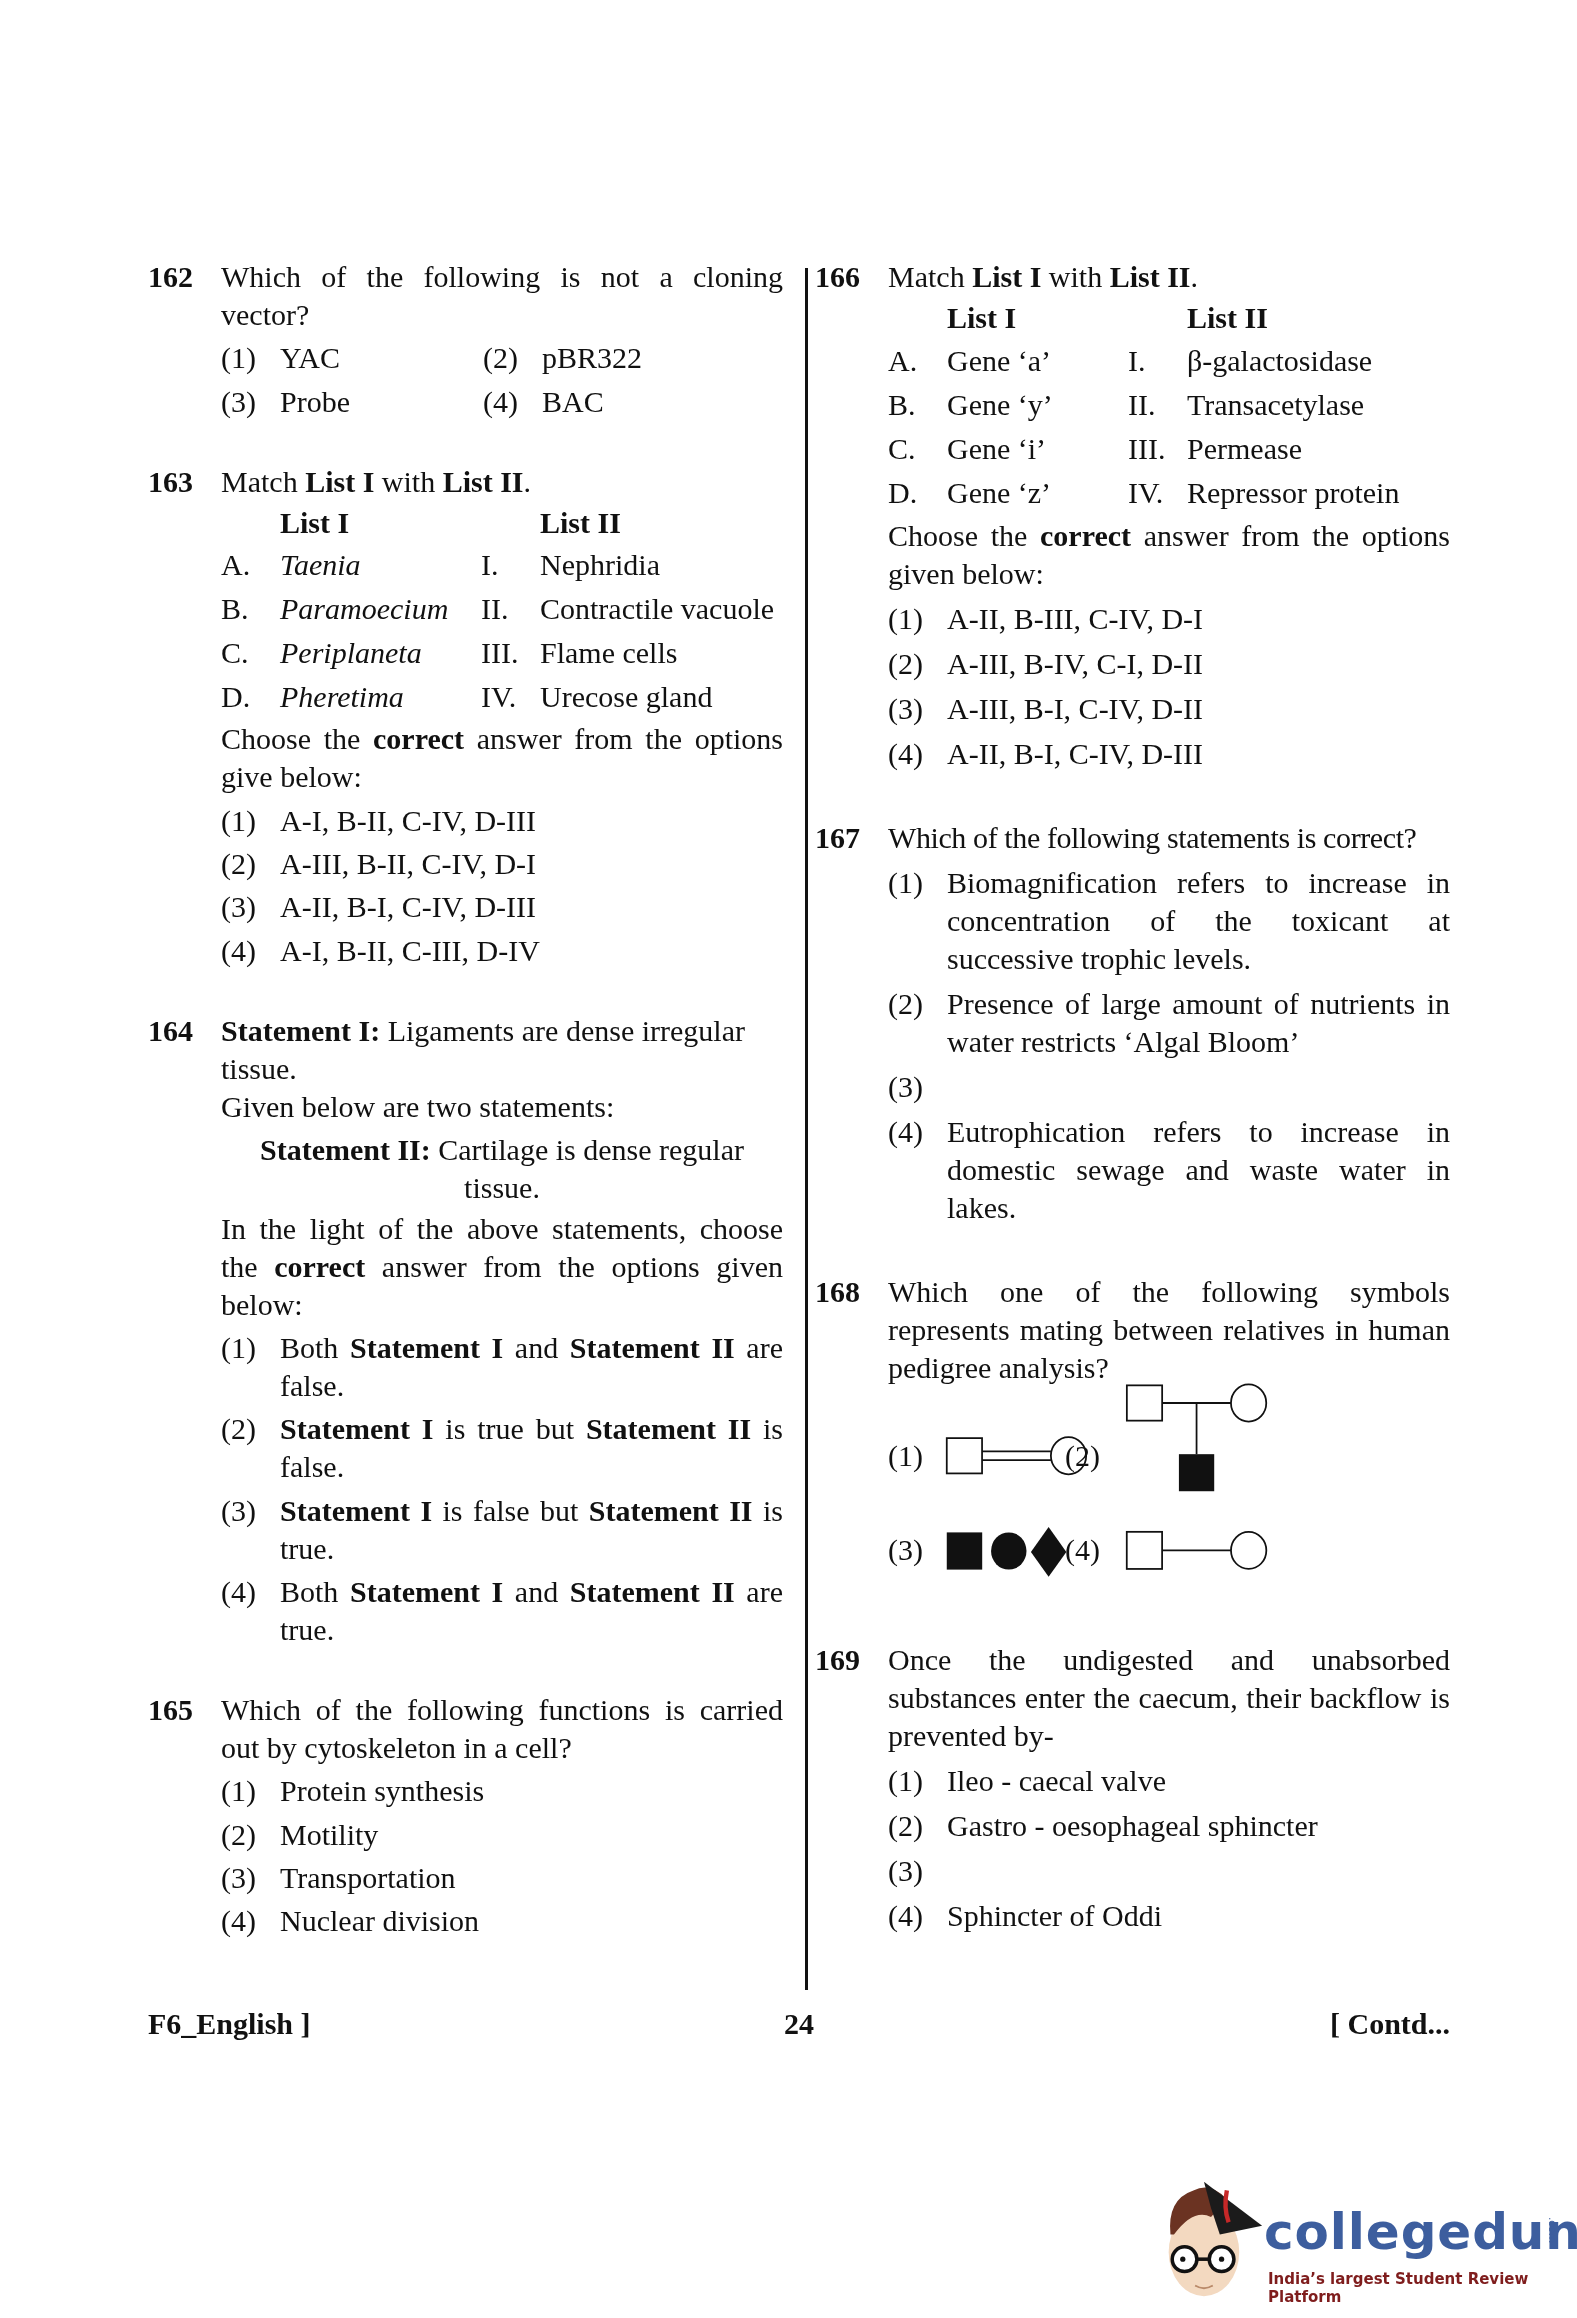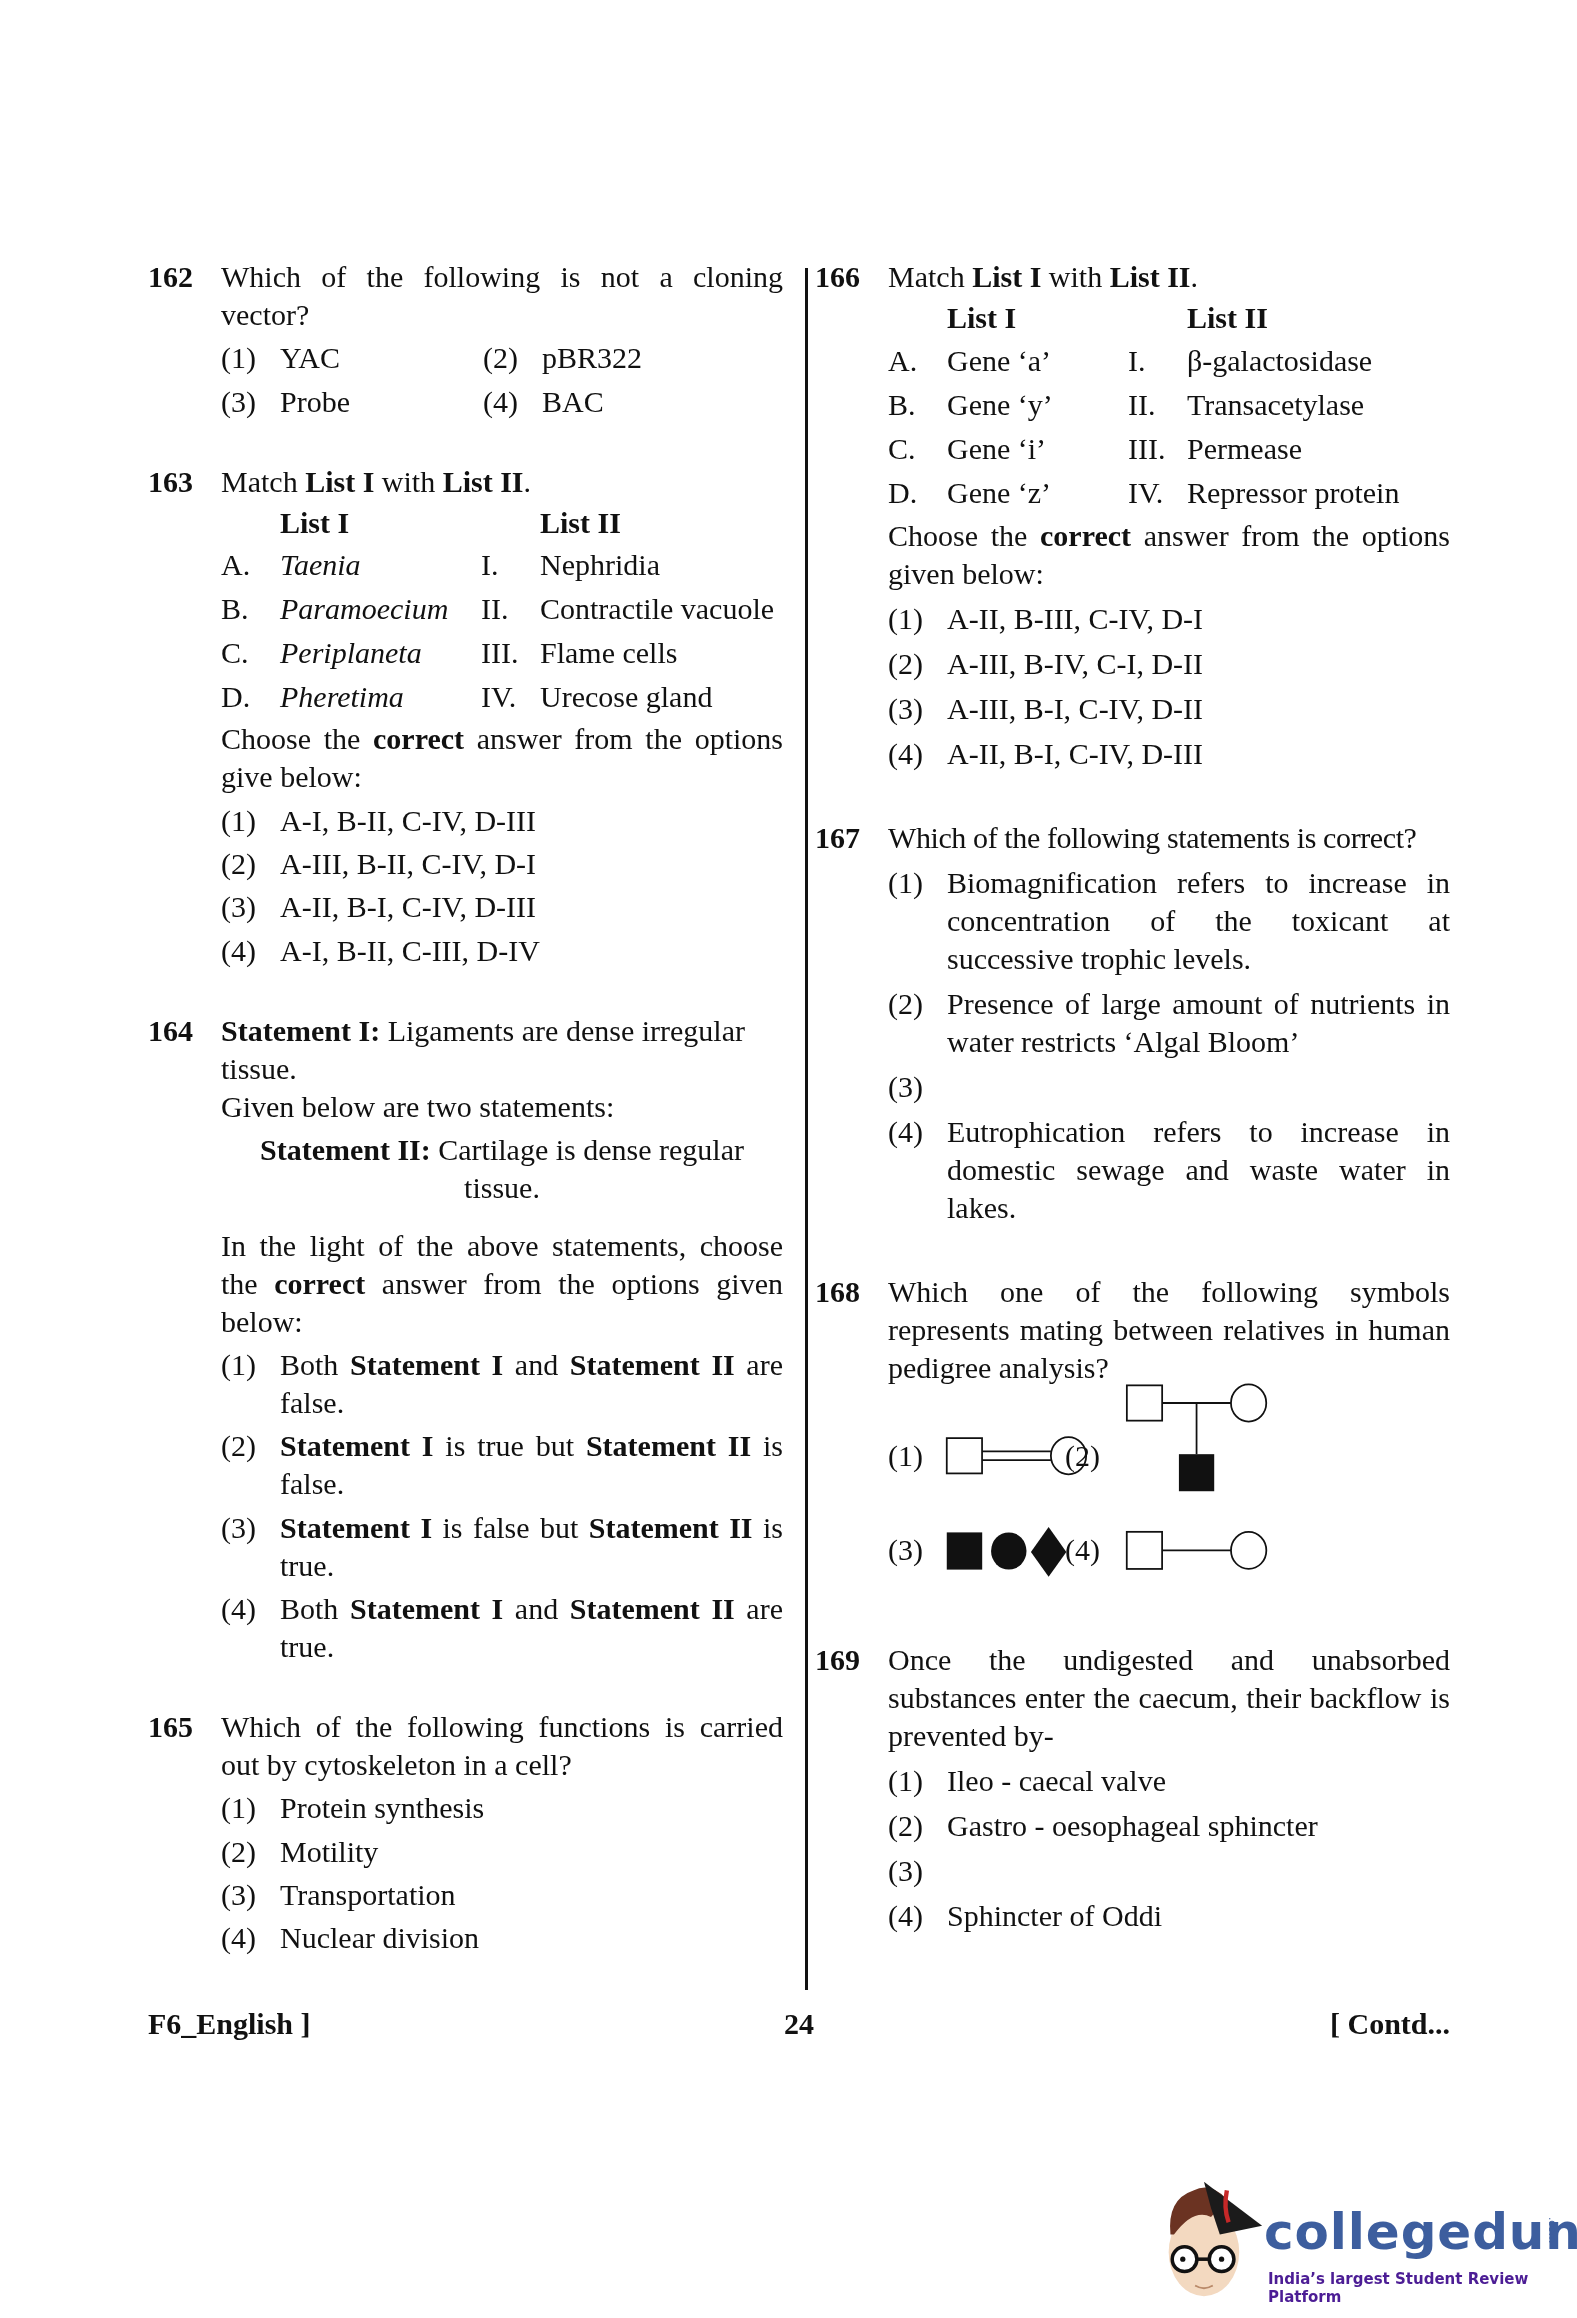--- a/index.html
+++ b/index.html
@@ -27,21 +27,21 @@
   .it { font-style:italic; }
   b { font-weight:bold; }
   .footer { position:absolute; top:2007px; left:148px; width:1302px; font-weight:bold; font-size:30px; }
   .footer .left { position:absolute; left:0; }
   .footer .center { position:absolute; left:636px; }
   .footer .right { position:absolute; right:0; }
   .pedigree { position:relative; height:203px; margin-top:16px; }
   .logo { position:absolute; left:1158px; top:2164px; width:407px; height:141px; }
   .logo-text { position:absolute; left:106px; top:39px; font-family:"DejaVu Sans", sans-serif; color:#3d5e9e; font-size:50px; font-weight:bold; letter-spacing:0.9px; }
   .logo-com { position:absolute; left:389px; top:53px; font-family:"DejaVu Sans", sans-serif; color:#3d5e9e; font-size:10.6px; writing-mode:vertical-rl; }
-  .logo-tag { position:absolute; left:110px; top:106px; font-family:"DejaVu Sans", sans-serif; color:#4c1d95; font-size:15px; font-weight:bold; }
+  .logo-tag { position:absolute; left:110px; top:106px; font-family:"DejaVu Sans", sans-serif; color:#7f1d1d; font-size:15px; font-weight:bold; }
 </style>
 </head>
 <body>
 
 <div class="page">
   <div class="divider"></div>
 
   <div class="col left">
 
     <div class="q">
@@ -119,21 +119,21 @@
           <span class="n">(4)</span>
           <span class="t">A-I, B-II, C-III, D-IV</span>
         </div>
     </div>
 
     <div class="q" style="margin-top:42px;">
       <div class="qnum">164</div>
       <div style="margin-top:5.3px;"><b>Statement I:</b><span> Ligaments are dense irregular tissue.</span></div>
       <div>Given below are two statements:</div>
       <div style="margin-top:5.3px;text-align:center;"><b>Statement II:</b><span> Cartilage is dense regular tissue.</span></div>
-      <div class="qtext" style="margin-top:20px;"><span>In the light of the above statements, choose the </span><b>correct</b><span> answer from the options given below:</span></div>
+      <div class="qtext" style="margin-top:3px;"><span>In the light of the above statements, choose the </span><b>correct</b><span> answer from the options given below:</span></div>
       <div class="opt">
           <span class="n">(1)</span>
           <span class="t"><span>Both </span><b>Statement I</b><span> and </span><b>Statement II</b><span> are false.</span></span>
         </div>
       <div class="opt">
           <span class="n">(2)</span>
           <span class="t"><span></span><b>Statement I</b><span> is true but </span><b>Statement II</b><span> is false.</span></span>
         </div>
       <div class="opt">
           <span class="n">(3)</span>

